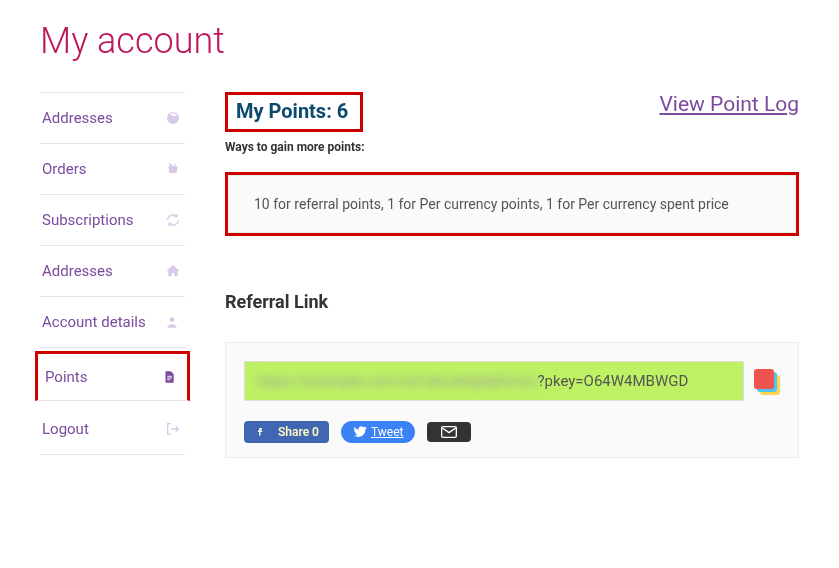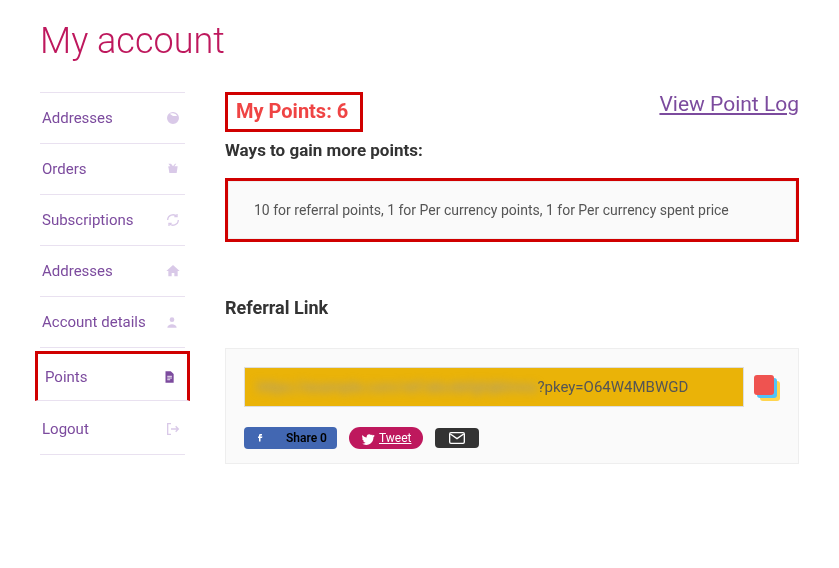--- a/index.html
+++ b/index.html
@@ -60,29 +60,29 @@
       align-items: flex-start;
     }
     .mypoints-box {
       border: 3px solid #d00000;
       padding: 4px 12px 6px 8px;
       display: inline-block;
     }
     .mypoints {
       font-size: 20px;
       font-weight: 700;
-      color: #ef4444;
+      color: #0c4a6e;
     }
     .view-log {
       color: #7c4b9e;
       text-decoration: underline;
       font-size: 21px;
     }
     .ways {
-      font-size: 17px;
+      font-size: 12px;
       font-weight: 700;
       color: #333;
       margin-top: 8px;
     }
     .ways-box {
       border: 3px solid #d00000;
       margin-top: 18px;
       padding: 0;
     }
     .ways-inner {
@@ -105,21 +105,21 @@
       padding: 18px 18px 14px 18px;
       position: relative;
     }
     .ref-input-row {
       display: flex;
       align-items: center;
       gap: 10px;
     }
     .ref-input {
       flex: 1;
-      background: #eab308;
+      background: #bef264;
       border: 1px solid #ddd;
       padding: 10px 12px;
       font-size: 15px;
       color: #555;
       white-space: nowrap;
       overflow: hidden;
     }
     .ref-input .blur {
       filter: blur(4px);
       color: #999;
@@ -139,36 +139,36 @@
       margin-top: 14px;
     }
     .share-row {
       display: flex;
       gap: 12px;
       margin-top: 20px;
       align-items: center;
     }
     .fb-btn {
       background: #4267b2;
-      color: #000000;
+      color: #fef9c3;
       border-radius: 4px;
       padding: 4px 10px;
       font-size: 12px;
       font-weight: 600;
       display: flex;
-      gap: 20px;
+      gap: 12px;
     }
     .tw-btn {
-      background: #be185d;
+      background: #3b82f6;
       color: #fff;
       border-radius: 12px;
       padding: 4px 12px;
       font-size: 12px;
       display: flex;
-      align-items: flex-end;
+      align-items: flex-start;
       gap: 4px;
     }
     .tw-btn .udl { text-decoration: underline; }
     .email-btn {
       background: #333;
       color: #fff;
       border-radius: 4px;
       padding: 4px 14px;
       font-size: 12px;
       display:flex; align-items:center; justify-content:center;

